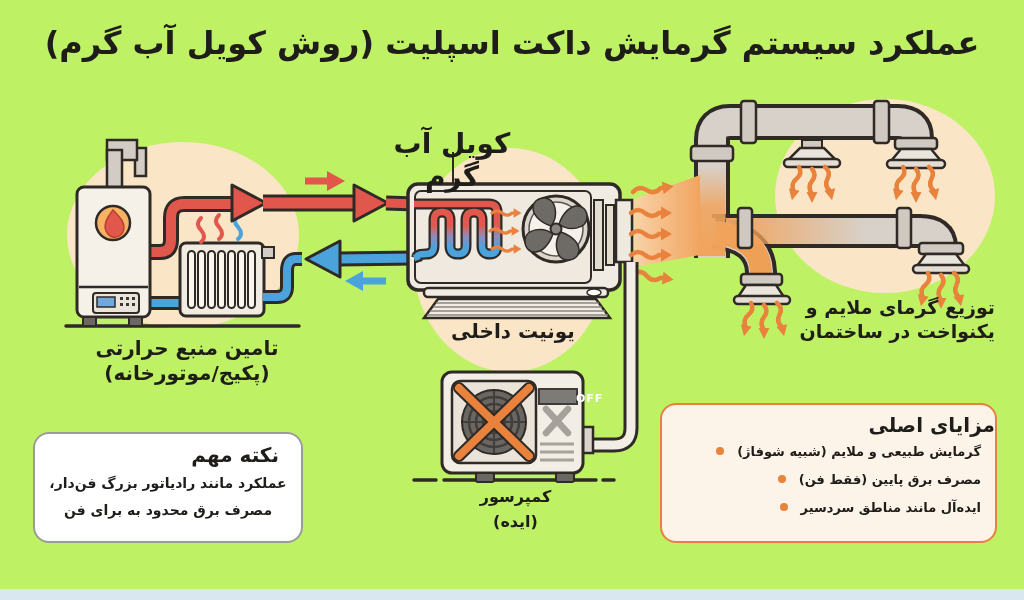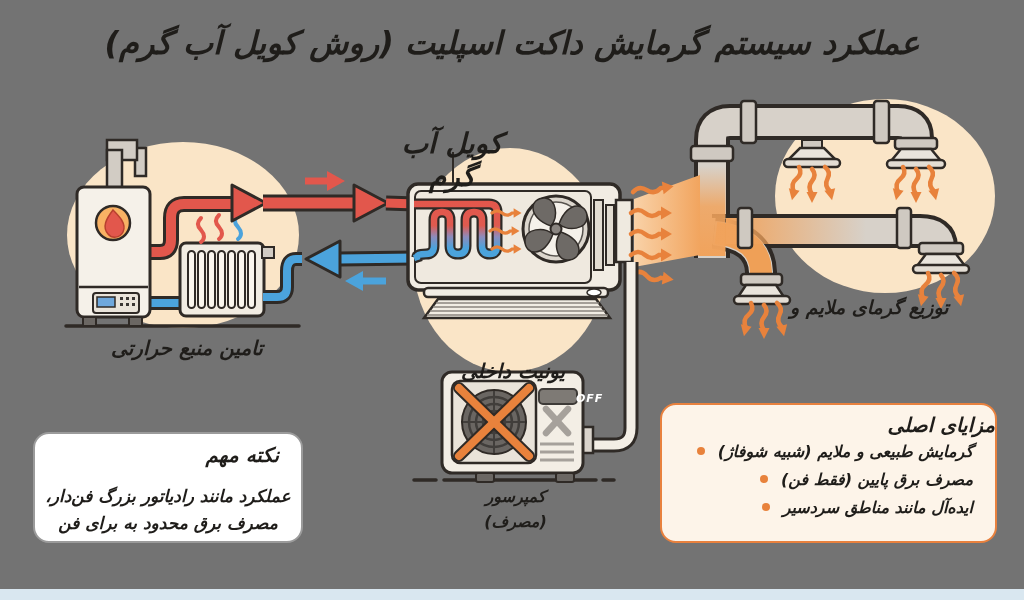--- a/index.html
+++ b/index.html
@@ -1,37 +1,37 @@
 <!DOCTYPE html>
 <html lang="fa"><head>
 <meta charset="utf-8">
 <style>
   html,body{margin:0;padding:0;background:#ffffff;}
-  #stage{position:relative;width:1024px;height:600px;overflow:hidden;background:#737373;
-         font-family:"DejaVu Sans",sans-serif;color:#1f1d1a;font-style:italic;}
+  #stage{position:relative;width:1024px;height:600px;overflow:hidden;background:#bef264;
+         font-family:"DejaVu Sans",sans-serif;color:#1f1d1a;}
   .abs{position:absolute;}
   .fa{direction:rtl;font-weight:bold;}
   #title{top:20px;left:0;width:1024px;text-align:center;font-size:32px;line-height:46px;}
   #coil-label{left:382px;top:127px;width:140px;text-align:center;font-size:28px;}
   #heat-source-label{left:58px;top:336px;width:258px;text-align:center;font-size:20px;line-height:25px;}
-  #indoor-unit-label{left:433px;top:319px;width:160px;text-align:center;font-size:20px;margin-top:40px;}
+  #indoor-unit-label{left:433px;top:319px;width:160px;text-align:center;font-size:20px;}
   #compressor-label{left:438px;top:484px;width:155px;text-align:center;font-size:16px;line-height:25px;}
-  #distribution-label{left:790px;top:296px;width:205px;text-align:left;font-size:19px;line-height:23.5px;}
+  #distribution-label{left:790px;top:296px;width:205px;text-align:right;font-size:19px;line-height:23.5px;}
   #off-badge{left:538px;top:388px;width:38px;height:17px;background:#7e7a75;border:2px solid #3e3b38;
-             border-radius:5px;color:#ffffff;font-size:11px;font-weight:bold;text-align:center;
+             border-radius:0;color:#ffffff;font-size:11px;font-weight:bold;text-align:center;
              line-height:17px;letter-spacing:1px;box-sizing:border-box;padding-left:36px;}
   #note-box{left:33px;top:432px;width:270px;height:111px;background:#ffffff;border:2px solid #9b9b9b;
             border-radius:16px;box-sizing:border-box;}
   #note-box .box-title{padding:9px 22px 0 0;text-align:right;font-size:20px;}
-  #note-box .box-body{margin-top:16px;text-align:center;font-size:17px;line-height:27px;}
+  #note-box .box-body{margin-top:3px;text-align:center;font-size:14px;line-height:27px;}
   #benefits-box{left:660px;top:403px;width:337px;height:140px;background:#fdf4e9;border:2.5px solid #e8813e;
                 border-radius:16px;box-sizing:border-box;}
   #benefits-box .box-title{padding:8px 0 0 0;text-align:right;font-size:20px;}
   .benefit-row{display:flex;direction:rtl;justify-content:flex-start;align-items:center;gap:13px;
-               padding:0 22px 0 8px;height:28px;font-size:16px;font-weight:bold;}
+               padding:0 14px 0 8px;height:28px;font-size:13px;font-weight:bold;}
   .benefit-dot{width:8px;height:8px;border-radius:50%;background:#e8823c;flex:0 0 auto;}
   #bottom-strip{left:0;top:589px;width:1024px;height:11px;background:#d9e7f0;}
 </style>
 </head>
 <body>
 
 <div id="stage">
 
   <svg class="abs" style="left:0;top:0" width="1024" height="600" viewBox="0 0 1024 600">
     <defs>
@@ -296,33 +296,35 @@
       <rect x="556" y="473" width="18" height="9" rx="2" fill="#6B6763" stroke="#2F2A26" stroke-width="2"></rect>
     </g>
   </svg>
 
   <div id="title" class="abs fa">عملکرد سیستم گرمایش داکت اسپلیت (روش کویل آب گرم)</div>
 
   <div id="coil-label" class="abs fa">کویل آب گرم</div>
 
   <div id="heat-source-label" class="abs fa">
     <div>تامین منبع حرارتی</div>
+    <div>(پکیج/موتورخانه)</div>
   </div>
 
   <div id="indoor-unit-label" class="abs fa">یونیت داخلی</div>
 
   <div id="off-badge" class="abs">OFF</div>
 
   <div id="compressor-label" class="abs fa">
     <div>کمپرسور</div>
-    <div>(مصرف)</div>
+    <div>(ایده)</div>
   </div>
 
   <div id="distribution-label" class="abs fa">
     <div>توزیع گرمای ملایم و</div>
+    <div>یکنواخت در ساختمان</div>
   </div>
 
   <div id="note-box" class="abs">
     <div class="box-title fa">نکته مهم</div>
     <div class="box-body fa">
       <div>عملکرد مانند رادیاتور بزرگ فن‌دار،</div>
       <div>مصرف برق محدود به برای فن</div>
     </div>
   </div>
 

